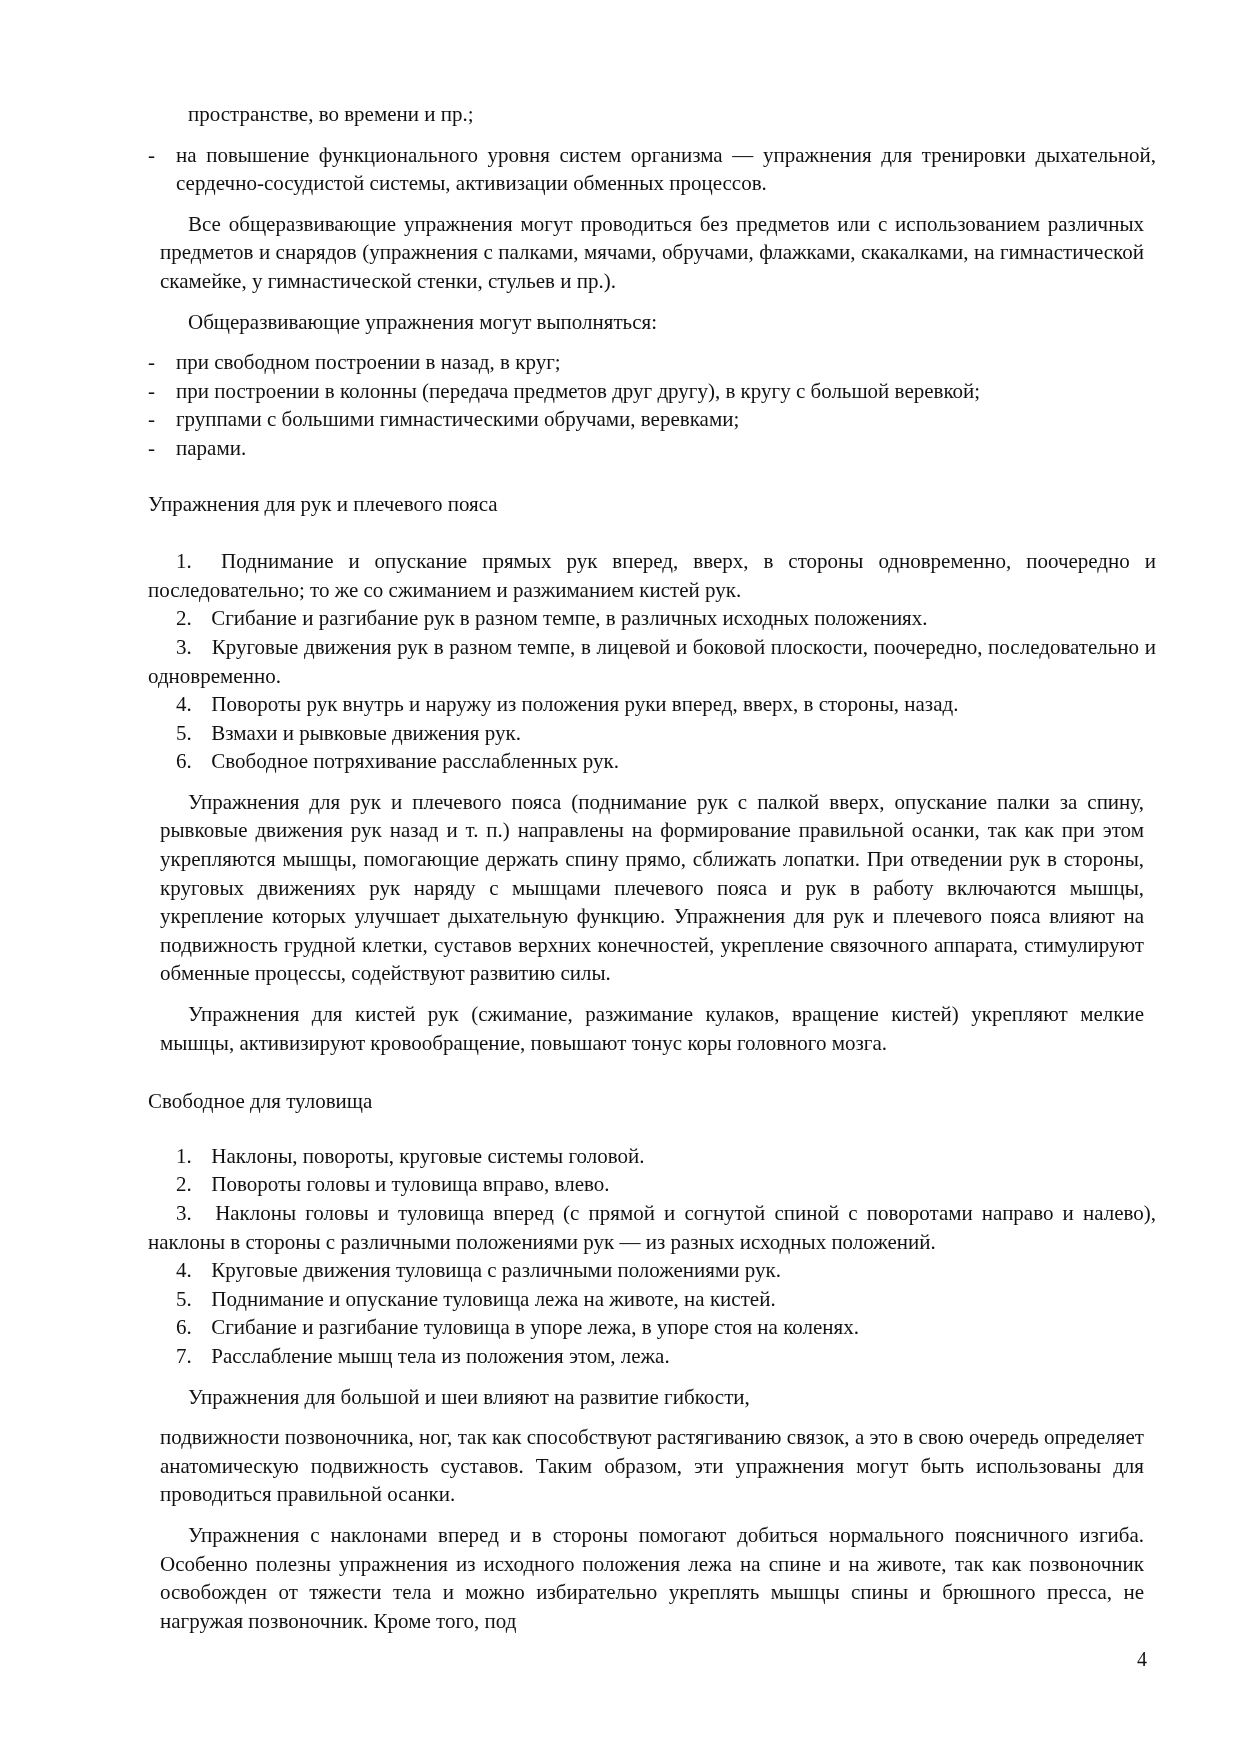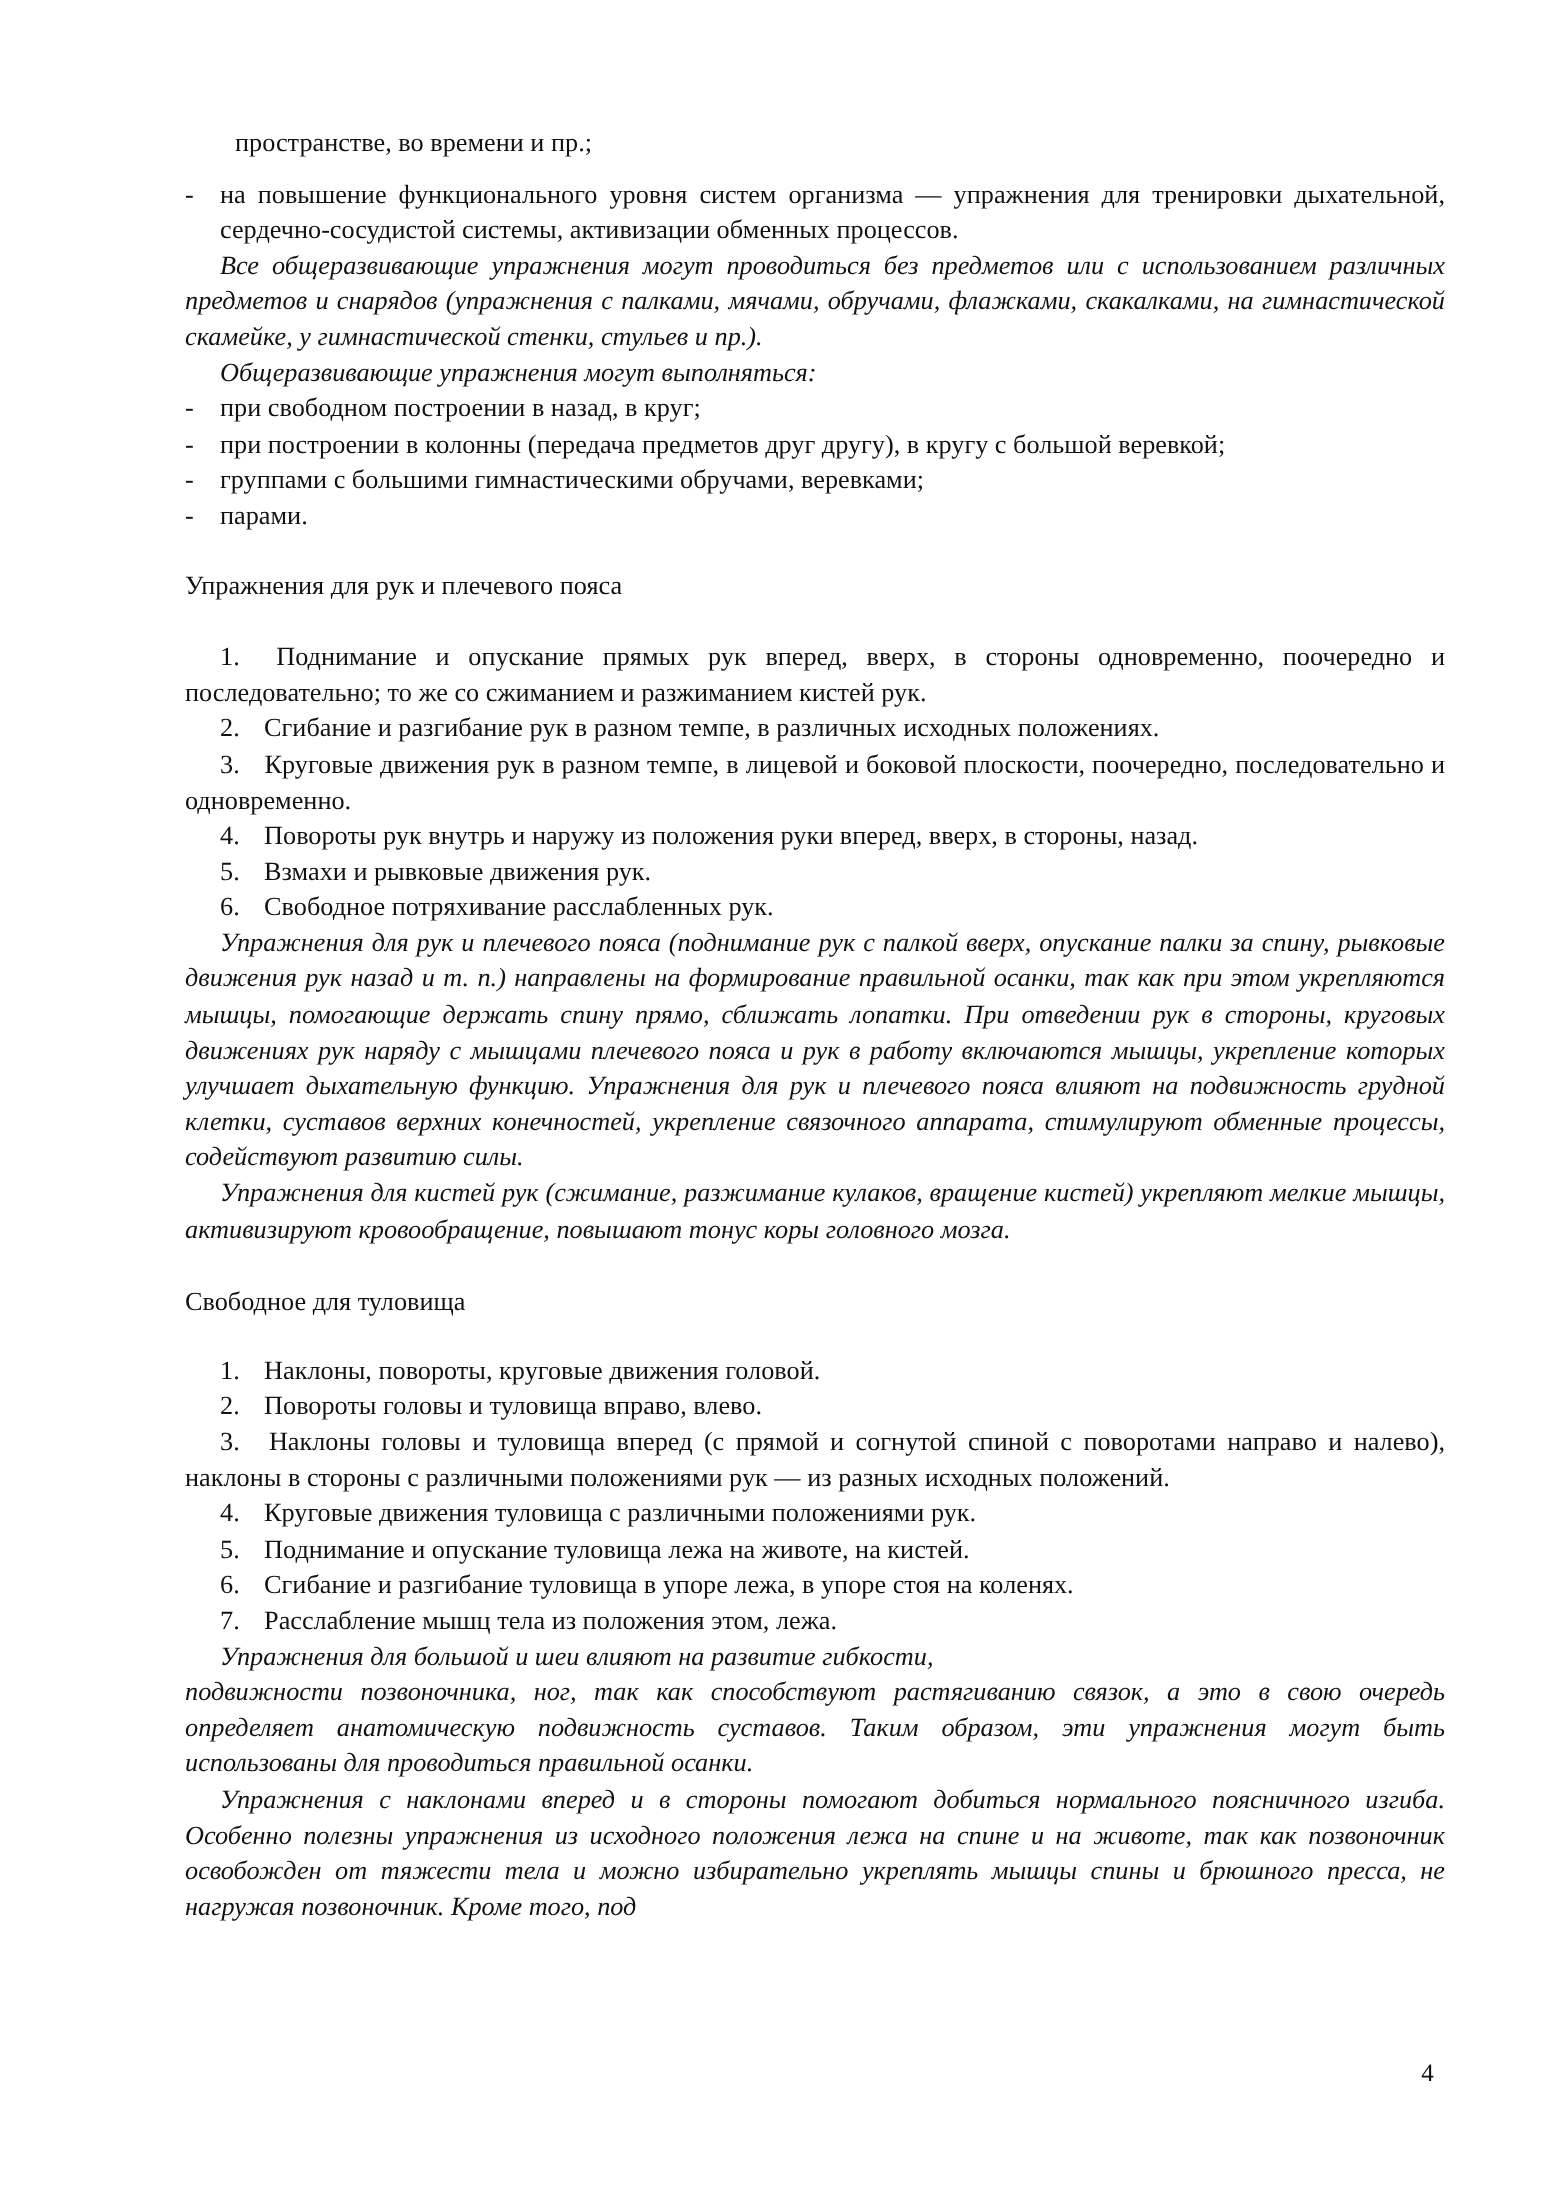--- a/index.html
+++ b/index.html
@@ -17,24 +17,23 @@
     }
     .page {
       position: absolute;
       left: 148px;
       top: 88px;
       width: 1008px;
       font-size: 21px;
       line-height: 28.6px;
     }
     .para {
-      margin: 0;
+      margin: 12px;
       text-align: justify;
       text-indent: 28px;
-      font-style: italic;
     }
     .cont {
       margin: 12px;
       text-indent: 28px;
       padding-left: 0;
     }
     .cont.noindent { text-indent: 0; padding-left: 28px; }
     .bullet {
       position: relative;
       margin: 0;
@@ -129,21 +128,21 @@
     <span>Свободное потряхивание расслабленных рук.</span>
   </p>
 
   <p class="para">Упражнения для рук и плечевого пояса (поднимание рук с палкой вверх, опускание палки за спину, рывковые движения рук назад и т. п.) направлены на формирование правильной осанки, так как при этом укрепляются мышцы, помогающие держать спину прямо, сближать лопатки. При отведении рук в стороны, круговых движениях рук наряду с мышцами плечевого пояса и рук в работу включаются мышцы, укрепление которых улучшает дыхательную функцию. Упражнения для рук и плечевого пояса влияют на подвижность грудной клетки, суставов верхних конечностей, укрепление связочного аппарата, стимулируют обменные процессы, содействуют развитию силы.</p>
   <p class="para">Упражнения для кистей рук (сжимание, разжимание кулаков, вращение кистей) укрепляют мелкие мышцы, активизируют кровообращение, повышают тонус коры головного мозга.</p>
 
   <h2 class="heading" style="margin-top:30px;">Свободное для туловища</h2>
 
   <p class="num-item">
     <span class="num">1.</span>
-    <span>Наклоны, повороты, круговые движения головой.</span>
+    <span>Наклоны, повороты, круговые системы головой.</span>
   </p>
   <p class="num-item">
     <span class="num">2.</span>
     <span>Повороты головы и туловища вправо, влево.</span>
   </p>
   <p class="num-item">
     <span class="num">3.</span>
     <span>Наклоны головы и туловища вперед (с прямой и согнутой спиной с поворотами направо и налево), наклоны в стороны с различными положениями рук — из разных исходных положений.</span>
   </p>
   <p class="num-item">

